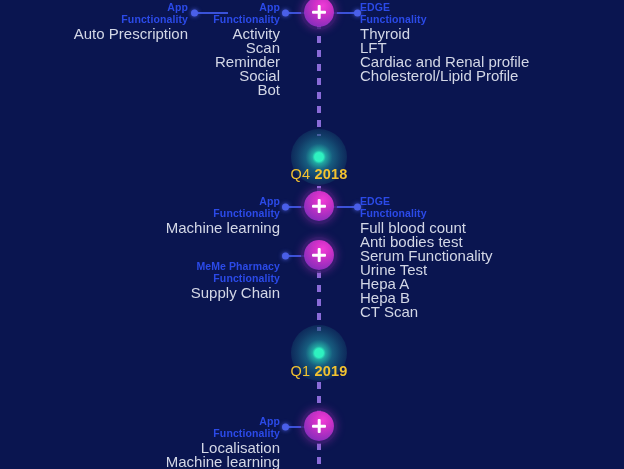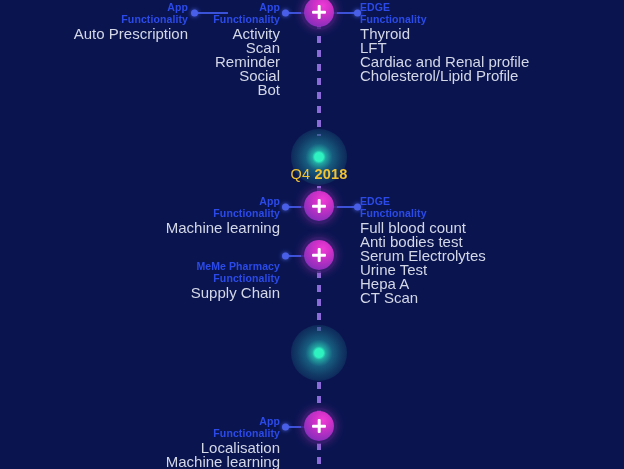--- a/index.html
+++ b/index.html
@@ -244,28 +244,32 @@
   </div>
 
   <div class="block left-aligned" style="left:360px;top:196px;width:200px;">
     <div class="cat">
       <div>EDGE</div>
       <div>Functionality</div>
     </div>
     <div class="items">
       <div class="item">Full blood count</div>
       <div class="item">Anti bodies test</div>
-      <div class="item">Serum Electrolytes</div>
+      <div class="item">Serum Functionality</div>
       <div class="item">Urine Test</div>
       <div class="item">Hepa A</div>
+      <div class="item">Hepa B</div>
       <div class="item">CT Scan</div>
     </div>
   </div>
 
   <div class="milestone-node" style="left:291px;top:325px;"></div>
+  <div class="milestone-label" style="left:239px;top:363px;">
+    <span class="q">Q1</span><span>&nbsp;</span><span class="y">2019</span>
+  </div>
 
   <div class="connector to-left" style="left:285px;top:426px;width:26px;">
     <span class="dot"></span>
   </div>
   <div class="plus-node" style="left:304px;top:411px;"></div>
 
   <div class="block right-aligned" style="left:140px;top:416px;width:140px;">
     <div class="cat">
       <div>App</div>
       <div>Functionality</div>

